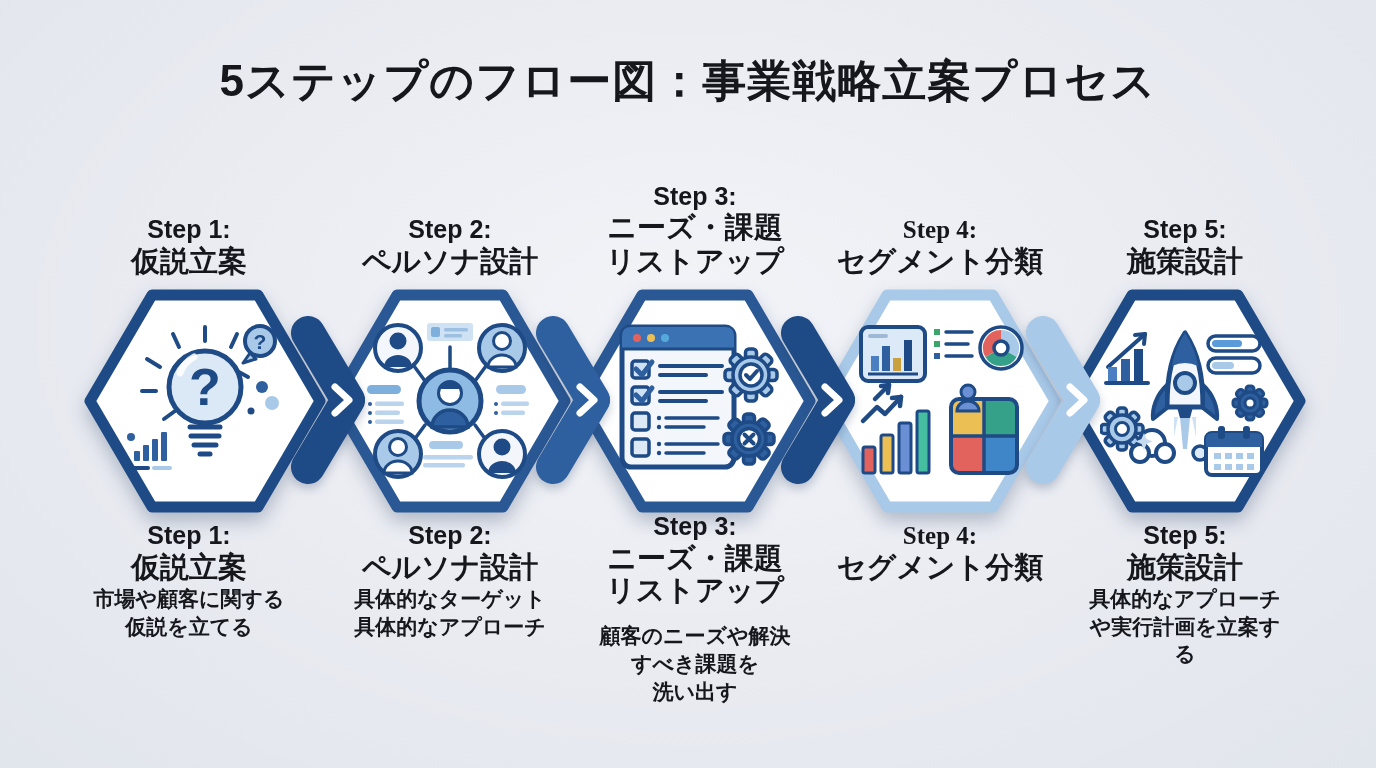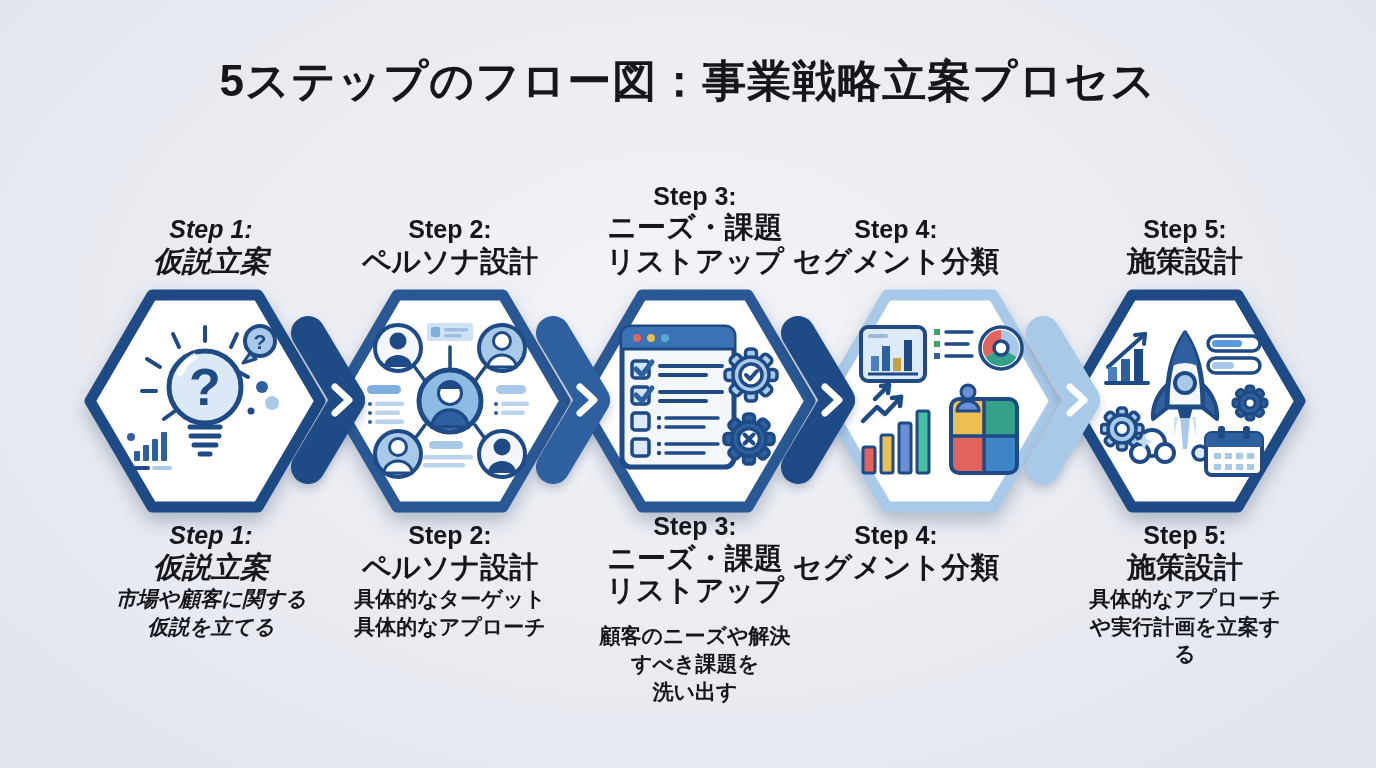--- a/index.html
+++ b/index.html
@@ -26,21 +26,21 @@
   .top-label .step-title { font-size:29px; white-space:pre-line; line-height:1.15; }
   .hexwrap { position:absolute; top:283px; width:250px; height:236px; }
   .hex-shape { position:absolute; left:0; top:0; filter: drop-shadow(0 9px 9px rgba(30,55,95,0.28)); }
   .icon { position:absolute; left:40px; top:38px; }
   .arrow { position:absolute; top:315px; z-index:5; filter: drop-shadow(0 5px 5px rgba(30,55,95,0.25)); }
   .bottom-label { position:absolute; top:521px; width:290px; text-align:center; }
   .bottom-label .step-line { font-size:25px; font-weight:800; line-height:1.18; }
   .bottom-label .step-title { font-size:29px; font-weight:800; line-height:1.12; white-space:pre-line; }
   .bottom-label .desc { margin-top:2px; font-size:21px; font-weight:700; line-height:1.32; white-space:pre-line; }
   
-  .c1.lbl { left:66px;font-style:italic; }  .c2.lbl { left:305px; } .c3.lbl { left:550px; } .c4.lbl { left:751px; } .c5.lbl { left:1040px; }
+  .c1.lbl { left:44px; }  .c2.lbl { left:305px; } .c3.lbl { left:550px; } .c4.lbl { left:795px;font-family:Liberation Serif, serif; } .c5.lbl { left:1040px; }
   .c1.hexwrap { left:80px; } .c2.hexwrap { left:325px; } .c3.hexwrap { left:570px; } .c4.hexwrap { left:815px; } .c5.hexwrap { left:1060px; }
   .a1 { left:283px; } .a2 { left:528px; } .a3 { left:773px; } .a4 { left:1018px; }
 </style>
 </head>
 <body>
 
 <div class="canvas">
 
   <h1 class="title">5ステップのフロー図：事業戦略立案プロセス</h1>
 

